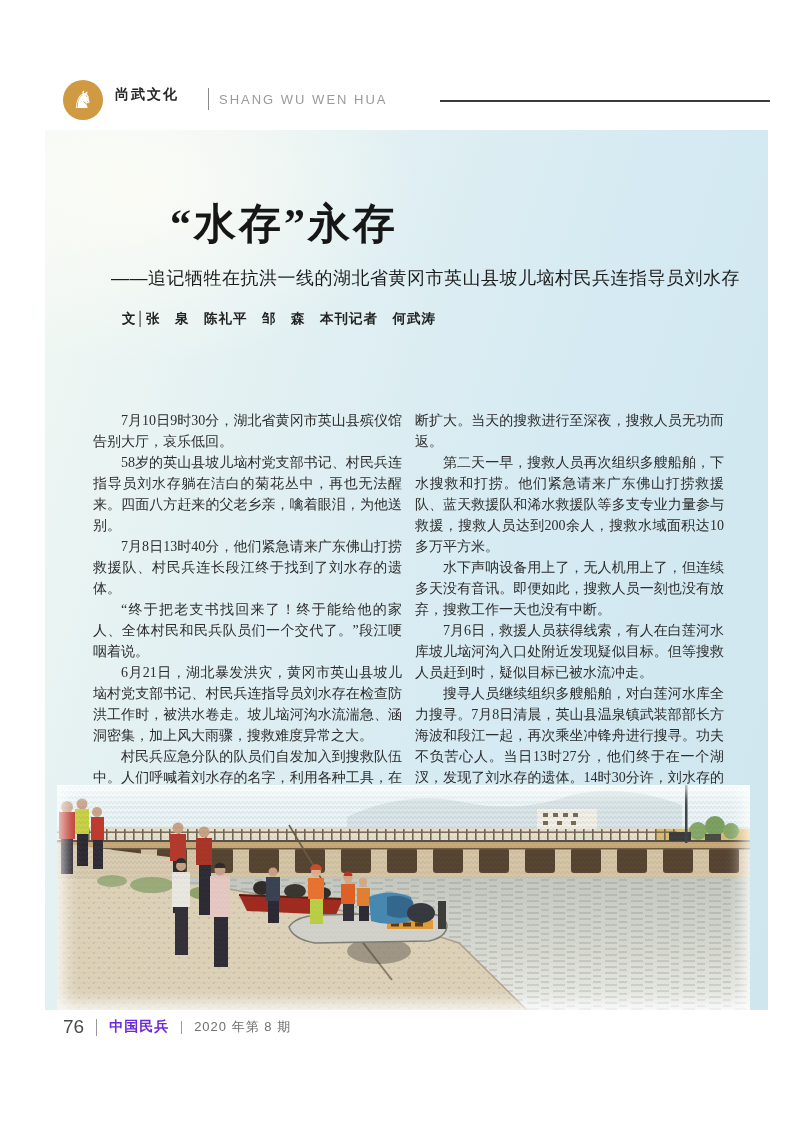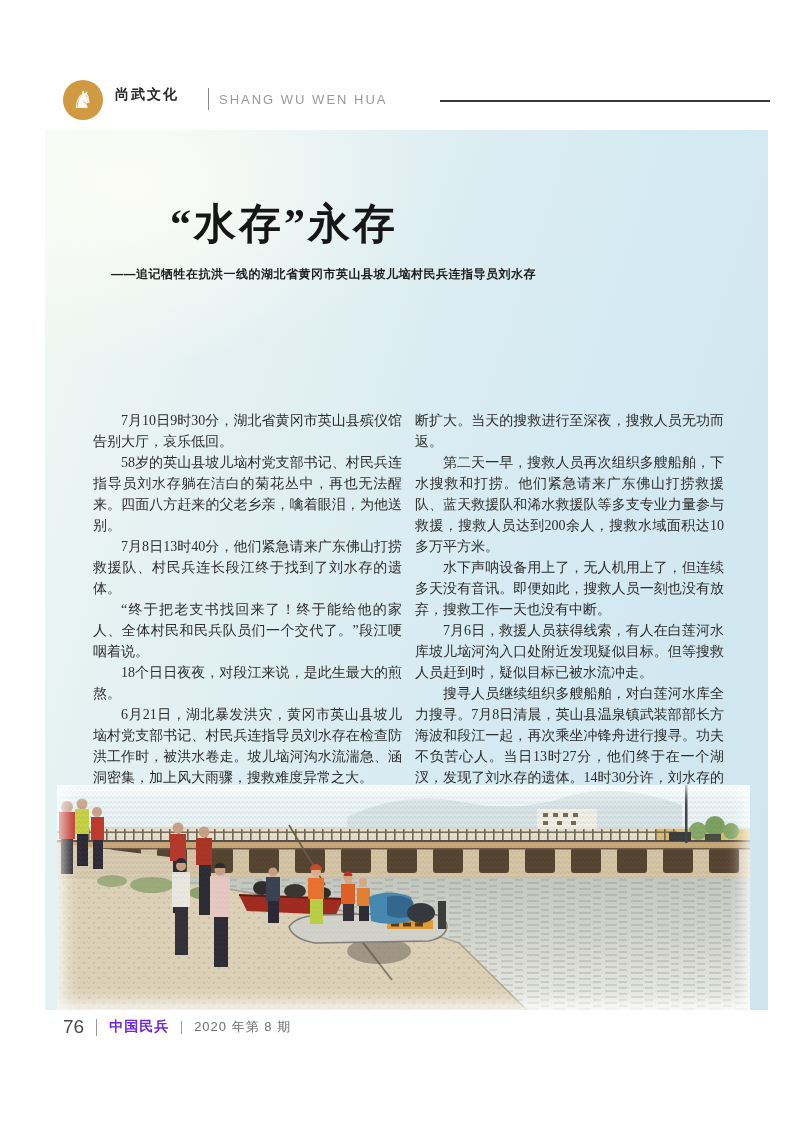--- a/index.html
+++ b/index.html
@@ -16,22 +16,22 @@
   .section-subtitle{position:absolute;left:156px;top:14px;font-size:13px;color:#9a9a9a;
           letter-spacing:2px;}
   .header-rule{position:absolute;left:377px;right:0;top:22px;height:2px;background:#3a3a3a;}
   
   .content{position:absolute;left:45px;top:130px;width:723px;height:880px;
            background:
              radial-gradient(ellipse 420px 260px at 12% 6%, rgba(252,252,246,.95), rgba(252,252,246,0) 70%),
              linear-gradient(108deg,#f2f8f3 0%,#e2f0f2 30%,#d5eaf2 62%,#cfe6ef 100%);}
   .article-title{position:absolute;left:85px;top:66px;font-family:"Liberation Serif",serif;
            font-size:42px;font-weight:bold;color:#161616;letter-spacing:3px;margin-left:40px;}
-  .article-subtitle{position:absolute;left:66px;top:136px;width:660px;font-size:12px;
-           font-weight:bold;color:#1c1c1c;letter-spacing:.5px;}
+  .article-subtitle{position:absolute;left:66px;top:136px;width:660px;font-size:18px;
+           font-weight:normal;color:#1c1c1c;letter-spacing:.5px;}
   .article-byline{position:absolute;left:77px;top:180px;font-size:13.5px;font-weight:bold;
            color:#222;letter-spacing:1px;}
   .col{position:absolute;top:280px;width:309px;font-family:"Liberation Serif",serif;
        font-size:14px;line-height:21px;color:#2d2d2d;}
   .col-left{left:48px;}
   .col-right{left:370px;}
   .para{margin:0;text-indent:2em;text-align:justify;}
   .para.no-indent{text-indent:0;}
   
   .photo{position:absolute;left:12px;top:655px;width:693px;height:225px;}
@@ -56,27 +56,27 @@
       </div>
     <div class="section-title">尚武文化</div>
     <div class="header-divider"></div>
     <div class="section-subtitle">SHANG WU WEN HUA</div>
     <div class="header-rule"></div>
   </div>
 
   <div class="content">
     <div class="article-title">“水存”永存</div>
     <div class="article-subtitle">——追记牺牲在抗洪一线的湖北省黄冈市英山县坡儿垴村民兵连指导员刘水存</div>
+    <div class="article-byline">文│张　泉　陈礼平　邹　森　本刊记者　何武涛</div>
 
     <div class="col col-left">
         <p class="para">7月10日9时30分，湖北省黄冈市英山县殡仪馆告别大厅，哀乐低回。</p>
         <p class="para">58岁的英山县坡儿垴村党支部书记、村民兵连指导员刘水存躺在洁白的菊花丛中，再也无法醒来。四面八方赶来的父老乡亲，噙着眼泪，为他送别。</p>
         <p class="para">7月8日13时40分，他们紧急请来广东佛山打捞救援队、村民兵连长段江终于找到了刘水存的遗体。</p>
         <p class="para">“终于把老支书找回来了！终于能给他的家人、全体村民和民兵队员们一个交代了。”段江哽咽着说。</p>
-        <p class="para">18个日日夜夜，对段江来说，是此生最大的煎熬。</p>
         <p class="para">6月21日，湖北暴发洪灾，黄冈市英山县坡儿垴村党支部书记、村民兵连指导员刘水存在检查防洪工作时，被洪水卷走。坡儿垴河沟水流湍急、涵洞密集，加上风大雨骤，搜救难度异常之大。</p>
         <p class="para">村民兵应急分队的队员们自发加入到搜救队伍中。人们呼喊着刘水存的名字，利用各种工具，在河沟下游及河流出水口仔细搜寻。随着时间的推移，搜救范围不</p>
       </div>
     <div class="col col-right">
         <p class="para no-indent">断扩大。当天的搜救进行至深夜，搜救人员无功而返。</p>
         <p class="para">第二天一早，搜救人员再次组织多艘船舶，下水搜救和打捞。他们紧急请来广东佛山打捞救援队、蓝天救援队和浠水救援队等多支专业力量参与救援，搜救人员达到200余人，搜救水域面积达10多万平方米。</p>
         <p class="para">水下声呐设备用上了，无人机用上了，但连续多天没有音讯。即便如此，搜救人员一刻也没有放弃，搜救工作一天也没有中断。</p>
         <p class="para">7月6日，救援人员获得线索，有人在白莲河水库坡儿垴河沟入口处附近发现疑似目标。但等搜救人员赶到时，疑似目标已被水流冲走。</p>
         <p class="para">搜寻人员继续组织多艘船舶，对白莲河水库全力搜寻。7月8日清晨，英山县温泉镇武装部部长方海波和段江一起，再次乘坐冲锋舟进行搜寻。功夫不负苦心人。当日13时27分，他们终于在一个湖汊，发现了刘水存的遗体。14时30分许，刘水存的遗体被打捞上岸。</p>
         <p class="para">附近群众自发来到打捞现场，接老书记“回家”。</p>

